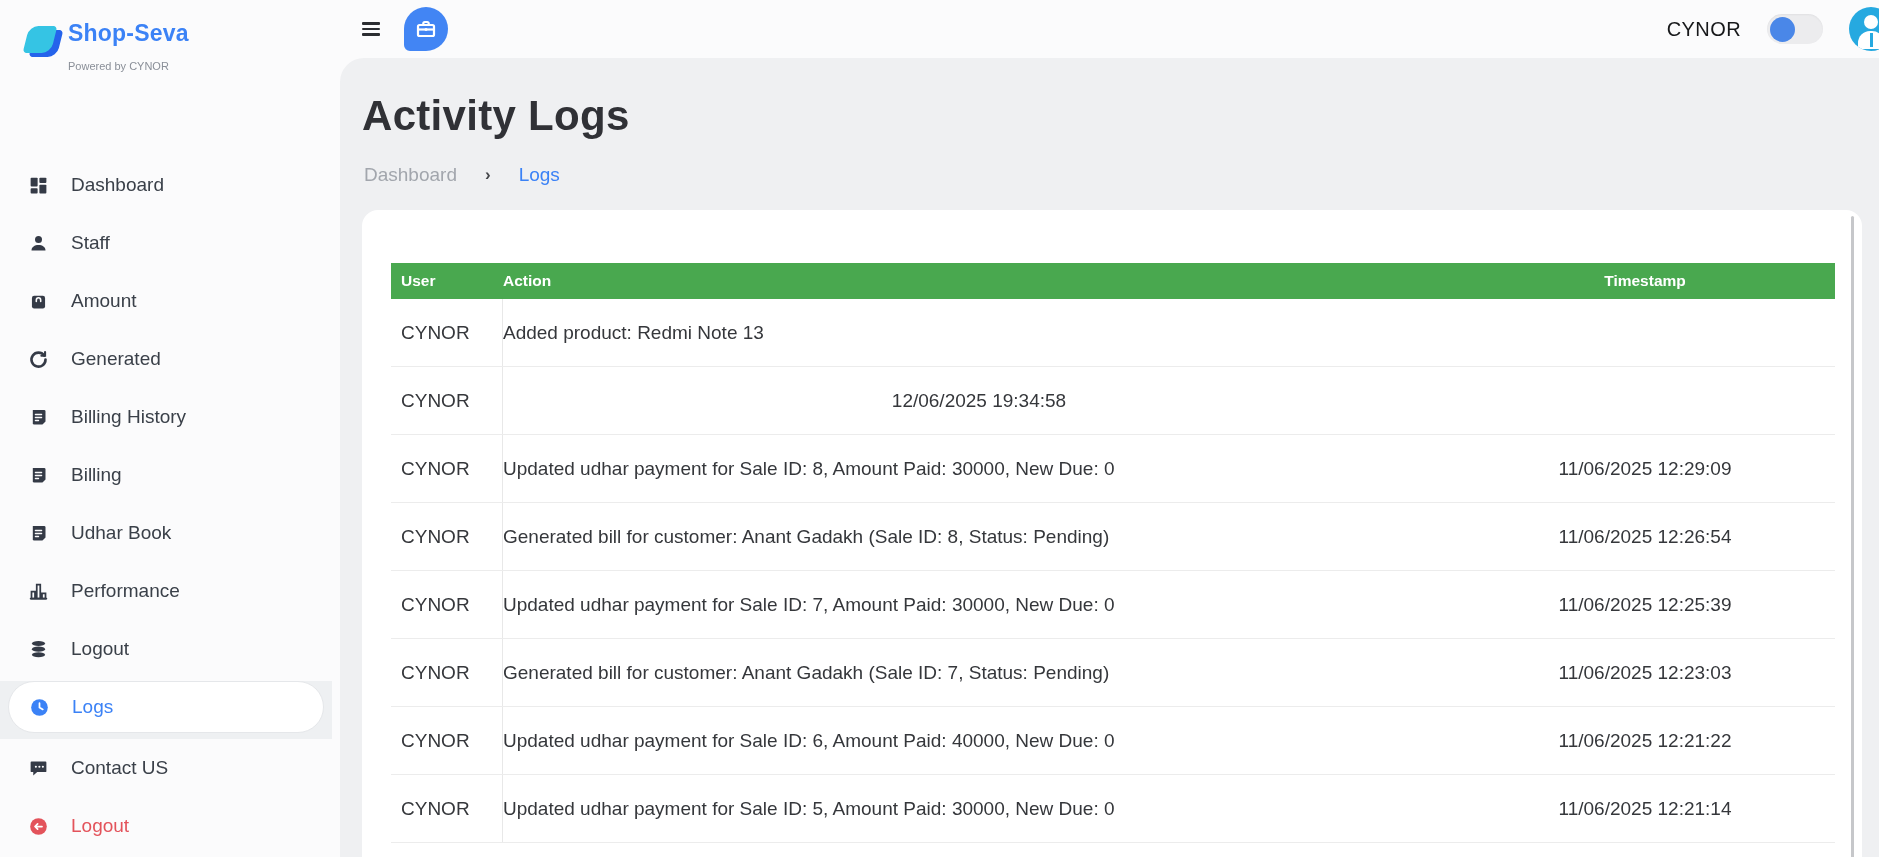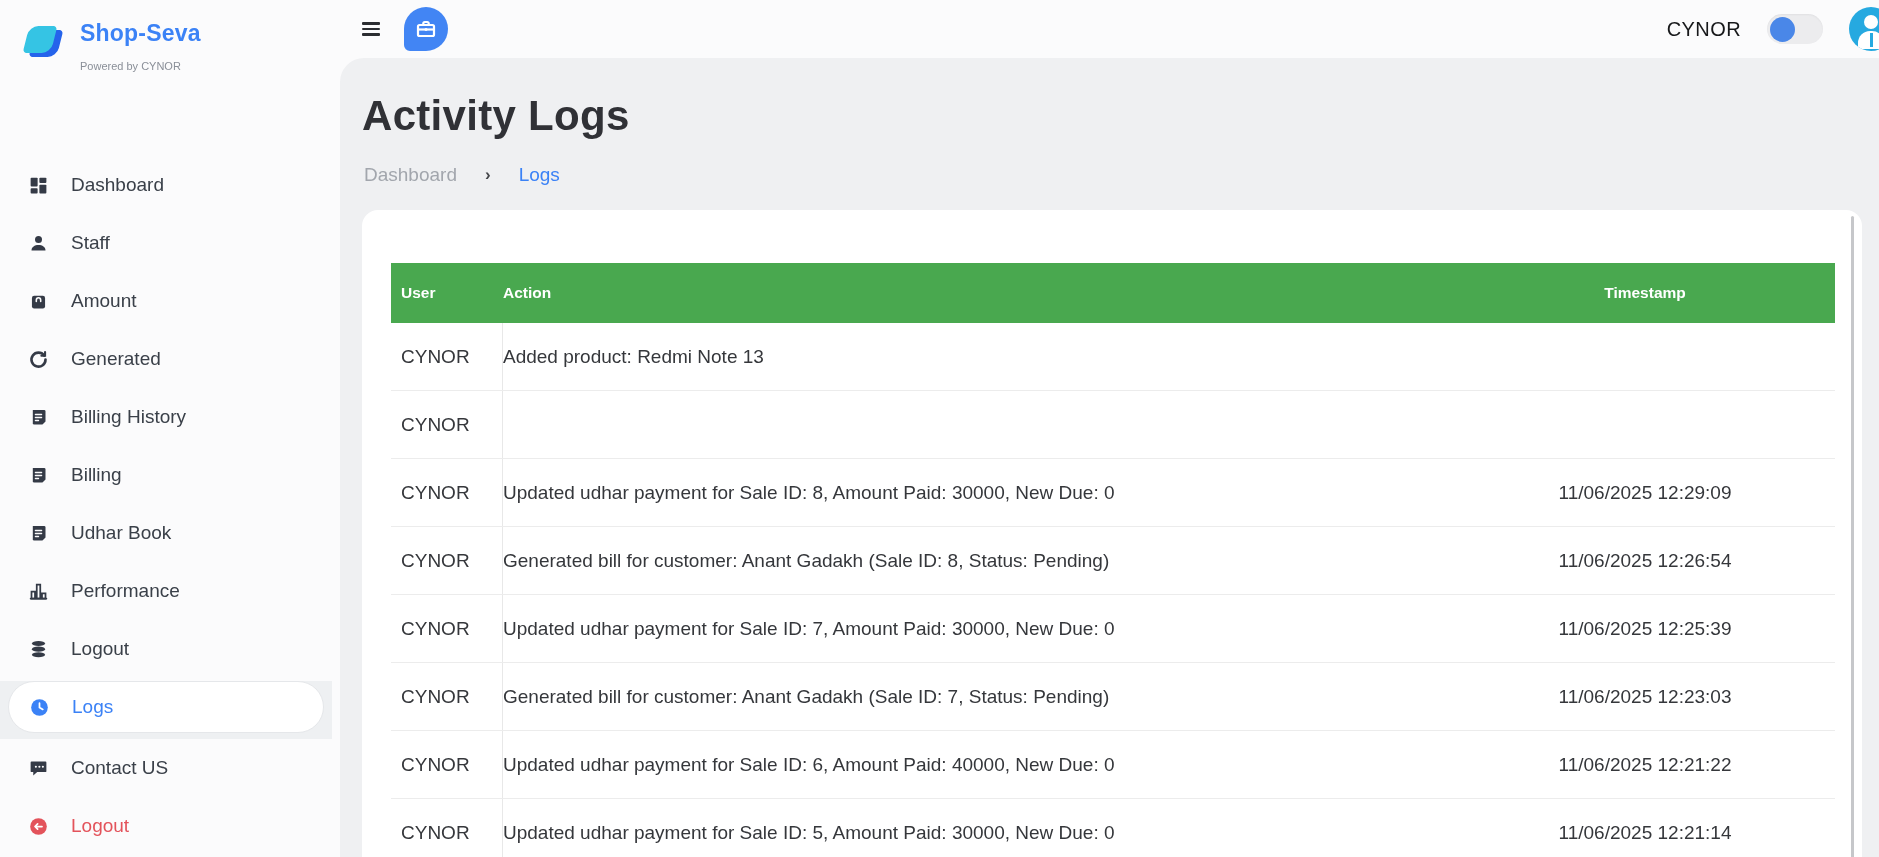--- a/index.html
+++ b/index.html
@@ -4,21 +4,21 @@
 <style>
   * { margin:0; padding:0; box-sizing:border-box; }
   html,body { width:1879px; height:857px; overflow:hidden; }
   body {
     font-family:"Liberation Sans","DejaVu Sans",sans-serif;
     background:#fbfbfc; color:#35373b; position:relative;
   }
 
   
   .sidebar { position:absolute; left:0; top:0; width:332px; height:857px; background:#fbfbfc; z-index:3; }
-  .logo-row { display:flex; align-items:flex-start; padding:20px 0 0 24px; gap:14px; }
+  .logo-row { display:flex; align-items:flex-start; padding:20px 0 0 24px; gap:2px; }
   .logo-mark { position:relative; width:42px; height:40px; margin-top:4px; }
   .logo-back { position:absolute; left:8px; top:6px; width:28px; height:27px; background:#2563eb; border-radius:9px 4px 9px 4px; transform:skewX(-14deg); }
   .logo-front { position:absolute; left:2px; top:2px; width:28px; height:27px; background:#35c4e4; border-radius:9px 4px 9px 4px; transform:skewX(-14deg); }
   .brand-name { font-size:23px; font-weight:bold; color:#3b82f6; letter-spacing:.2px; }
   .brand-tag { font-size:11px; color:#8a8f98; margin-top:13px; }
 
   .menu { position:absolute; left:0; top:156px; width:332px; }
   .menu-item { height:58px; display:flex; align-items:center; gap:22px; padding-left:28px; cursor:pointer; color:#3a4049; font-size:19px; }
   .menu-item svg { flex:0 0 auto; }
   .menu-item.red { color:#e3535b; }
@@ -44,21 +44,21 @@
   .page-title { margin:34px 0 0 22px; font-size:42px; font-weight:bold; color:#303136; letter-spacing:.3px; }
   .breadcrumb { display:flex; align-items:center; gap:28px; margin:24px 0 0 24px; font-size:19px; }
   .crumb-parent { color:#a2a6ad; cursor:pointer; }
   .crumb-sep { color:#44464a; font-size:17px; font-weight:bold; }
   .crumb-current { color:#3b82f6; font-weight:500; cursor:pointer; }
 
   .card { position:absolute; left:22px; top:152px; width:1500px; bottom:-30px; background:#ffffff; border-radius:16px; }
   .scrollbar { position:absolute; right:8px; top:6px; bottom:6px; width:3px; background:#c6c7ca; border-radius:2px; }
 
   .log-table { position:absolute; left:29px; top:53px; width:1444px; }
-  .t-head { display:grid; grid-template-columns:112px 1fr 380px; background:#49a84f; height:60px; align-items:center; color:#fff; font-weight:bold; font-size:15.5px; }
+  .t-head { display:grid; grid-template-columns:112px 1fr 380px; background:#49a84f; height:36px; align-items:center; color:#fff; font-weight:bold; font-size:15.5px; }
   .t-head .c-user { padding-left:10px; }
   .t-head .c-time { text-align:center; }
   .t-row { display:grid; grid-template-columns:112px 1fr 380px; height:68px; align-items:center; border-bottom:1px solid #ececec; font-size:19px; color:#35373b; background:#fff; }
   .t-row .c-user { padding-left:10px; align-self:stretch; display:flex; align-items:center; border-right:1px solid #e8e8e8; }
   .t-row .c-time { text-align:center; }
 </style>
 </head>
 <body>
 
 <aside class="sidebar">
@@ -213,20 +213,21 @@
         <div class="c-action">Action</div>
         <div class="c-time">Timestamp</div>
       </div>
 
       <div class="t-row">
         <div class="c-user">CYNOR</div>
         <div class="c-action">Added product: Redmi Note 13</div>
       </div>
       <div class="t-row">
         <div class="c-user">CYNOR</div>
+        <div class="c-time">12/06/2025 19:34:58</div>
       </div>
       <div class="t-row">
         <div class="c-user">CYNOR</div>
         <div class="c-action">Updated udhar payment for Sale ID: 8, Amount Paid: 30000, New Due: 0</div>
         <div class="c-time">11/06/2025 12:29:09</div>
       </div>
       <div class="t-row">
         <div class="c-user">CYNOR</div>
         <div class="c-action">Generated bill for customer: Anant Gadakh (Sale ID: 8, Status: Pending)</div>
         <div class="c-time">11/06/2025 12:26:54</div>

